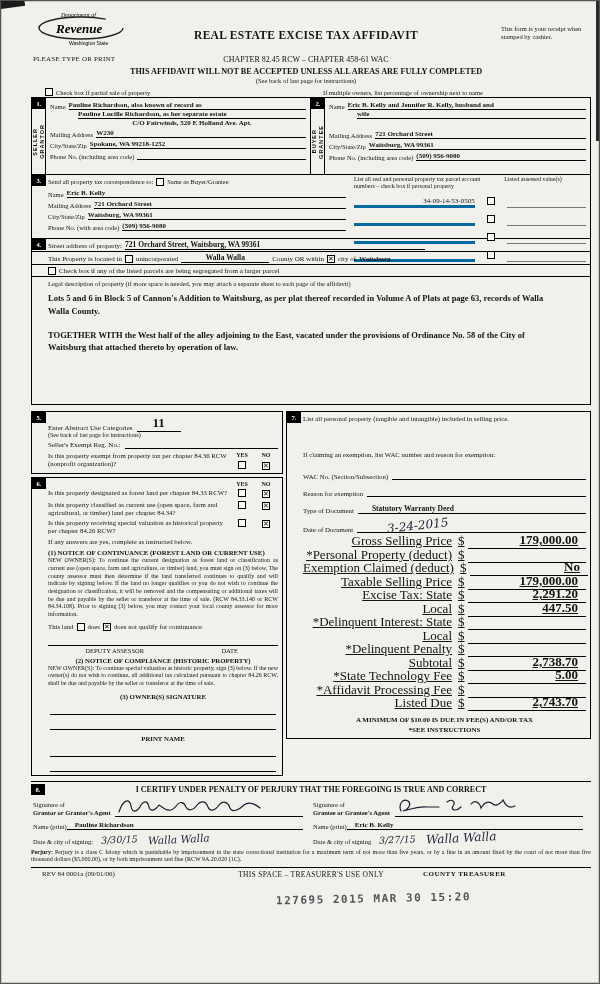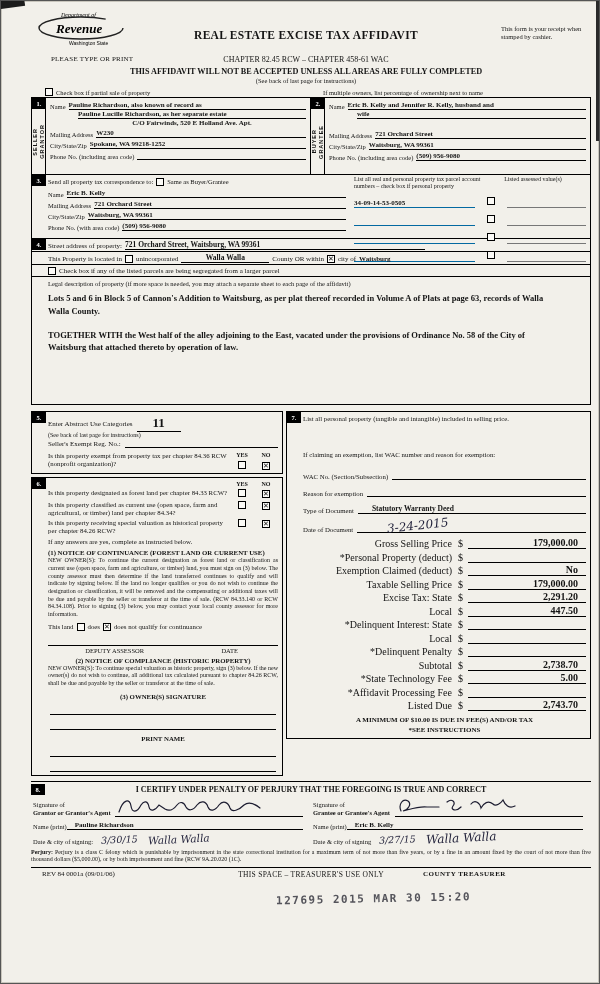--- a/index.html
+++ b/index.html
@@ -14,21 +14,21 @@
   }
   .artifact-corner{position:absolute;left:0;top:0;width:30px;height:9px;background:#1c1c1c;transform:rotate(-8deg) translate(-6px,-3px);}
   .artifact-edge{position:absolute;right:0;top:0;width:3px;height:140px;background:#2a2a2a;}
 
   
   .header{position:relative;height:80px;}
   .logo{position:absolute;left:0;top:2px;}
   .lg-top{font-size:6px;font-style:italic;font-family:"Liberation Serif",serif;}
   .lg-main{font-size:13px;font-weight:bold;font-style:italic;font-family:"Liberation Serif",serif;}
   .lg-sub{font-size:5px;font-family:"Liberation Sans",sans-serif;}
-  .please-type{position:absolute;left:20px;top:48px;font-size:7px;letter-spacing:.2px;}
+  .please-type{position:absolute;left:2px;top:48px;font-size:7px;letter-spacing:.2px;}
   .title-block{position:absolute;left:70px;right:80px;top:22px;text-align:center;}
   .title{font-size:11.5px;font-weight:bold;letter-spacing:.3px;}
   .subtitle{font-size:8px;margin-top:14px;}
   .warning{font-size:8.2px;font-weight:bold;margin-top:3px;}
   .seeback{font-size:6.5px;margin-top:1px;}
   .receipt-note{position:absolute;right:0;top:18px;width:90px;font-size:6.5px;line-height:1.3;}
 
   
   .chip{position:absolute;left:0;top:0;background:#000;color:#fff;font-size:6.5px;font-weight:bold;
         min-width:14px;height:11px;line-height:11px;text-align:center;padding:0 1px;z-index:2;}
@@ -55,41 +55,41 @@
 
   
   .box3{display:flex;border:1px solid #000;border-top:none;height:64px;position:relative;}
   .box3-left{width:57%;padding:1px 4px 0 16px;font-size:6.5px;}
   .box3-right{width:43%;padding:1px 4px 0 4px;}
   .b3send{display:flex;gap:3px;align-items:center;min-height:11px;}
   .parcel-head{display:flex;font-size:6px;line-height:1.15;}
   .parcel-head .ph-l{width:63%;}
   .parcel-head .ph-r{width:37%;padding-left:4px;}
   .parcel-row{display:flex;align-items:flex-end;min-height:11px;}
-  .parcel-val{width:52%;border-bottom:1px solid #0369a1;font-weight:bold;font-size:7px;min-height:9px;}
+  .parcel-val{width:52%;border-bottom:3px solid #0369a1;font-weight:normal;font-size:7px;min-height:9px;text-align:right;}
   .parcel-cbcell{width:14%;text-align:center;}
   .parcel-assessed{width:34%;border-bottom:1px solid #777;min-height:9px;}
 
   
   .box4{border:1px solid #000;border-top:none;position:relative;}
   .b4row{display:flex;align-items:flex-end;gap:3px;padding:1px 4px 1px 16px;font-size:7px;min-height:12px;border-top:1px solid #000;}
   .b4row.first{border-top:none;}
   .street-val{font-weight:bold;font-size:7.5px;border-bottom:1px solid #000;width:300px;}
   .county-val{font-weight:bold;font-size:7.5px;border-bottom:1px solid #000;width:88px;text-align:center;}
   .legal-area{padding:4px 10px 6px 16px;min-height:116px;}
   .legal-p{font-weight:bold;font-size:8.5px;line-height:1.5;width:97%;}
   .legal-p + .legal-p{margin-top:11px;}
 
   
   .cols{display:flex;margin-top:6px;align-items:flex-start;}
   .col-left{width:45%;}
   .col-right{width:55%;padding-left:3px;}
   .boxn{border:1px solid #000;position:relative;padding:3px 4px 3px 16px;}
   .box6{margin-top:3px;}
-  .s5row{display:flex;align-items:center;font-size:7px;min-height:11px;}
+  .s5row{display:flex;align-items:flex-end;font-size:7px;min-height:11px;}
   .s5val{font-weight:bold;font-size:13px;border-bottom:1px solid #000;width:44px;text-align:center;}
   .s5line{border-bottom:1px solid #000;flex:1;min-height:9px;}
   .yn-head{display:flex;font-size:6px;font-weight:bold;}
   .yn-head .sp{flex:1;}
   .yn-col{width:24px;text-align:center;flex:none;}
   .qrow{display:flex;font-size:6.8px;line-height:1.2;margin-top:2px;}
   .qtext{flex:1;padding-right:2px;}
   .notice-t{font-size:6.8px;font-weight:bold;margin-top:3px;}
   .notice-t.center{text-align:center;}
   .notice-b{font-size:6px;line-height:1.28;text-align:justify;margin-top:1px;}
@@ -102,21 +102,21 @@
 
   
   .s7-label{font-size:6.8px;line-height:1.25;}
   .s7row{display:flex;align-items:flex-end;font-size:6.8px;min-height:11px;margin-top:2px;}
   .s7row .lab{white-space:nowrap;margin-right:4px;}
   .s7row .line{flex:1;border-bottom:1px solid #000;min-height:9px;position:relative;}
   .doc-val{font-weight:bold;font-size:7.5px;padding-left:14px;}
   .hand{font-family:"DejaVu Serif",serif;font-style:italic;color:#1f1f38;display:inline-block;}
   .hand-docdate{font-size:12px;transform:rotate(-6deg);padding-left:30px;position:relative;top:2px;}
   .money-table{margin-top:3px;}
-  .money-row{display:flex;align-items:flex-end;height:13.5px;font-size:10px;}
+  .money-row{display:flex;align-items:flex-end;height:13.5px;font-size:13px;text-decoration:underline;}
   .m-label{flex:1;text-align:right;padding-right:6px;white-space:nowrap;}
   .m-dollar{width:10px;flex:none;}
   .m-value{width:118px;flex:none;border-bottom:1px solid #000;text-align:right;font-weight:bold;padding-right:8px;min-height:10px;}
   .min-note{font-size:7px;font-weight:bold;text-align:center;margin-top:5px;line-height:1.35;}
 
   
   .sec8{position:relative;border-top:1px solid #000;margin-top:5px;}
   .certify-bar{position:relative;text-align:center;font-weight:bold;font-size:8px;padding:3px 0 2px;}
   .certify-bar .chip{top:2px;}
   .sig-cols{display:flex;}

